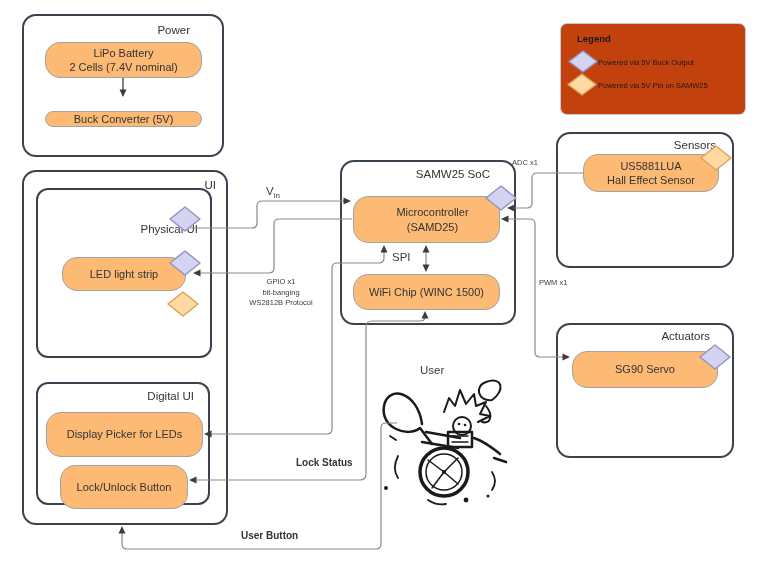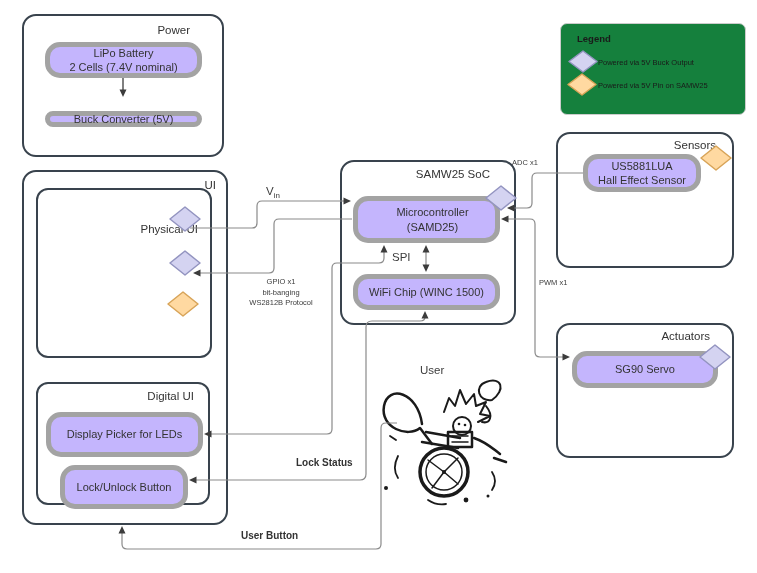--- a/index.html
+++ b/index.html
@@ -8,27 +8,27 @@
     font-family:"Liberation Sans", sans-serif;color:#333;
   }
   .container-box{
     position:absolute;background:#fff;border:2px solid #39434d;border-radius:14px;
     box-sizing:border-box;
   }
   .container-box .box-title{
     position:absolute;top:6px;right:14px;font-size:11.5px;color:#333;white-space:nowrap;
   }
   .node{
-    position:absolute;background:#c4b5fd;border:5px solid #a3a3a3;border-radius:15px;
+    position:absolute;background:#fdba74;border:1px solid #a3a3a3;border-radius:15px;
     box-sizing:border-box;display:flex;align-items:center;justify-content:center;
     text-align:center;font-size:11px;line-height:1.3;color:#333;white-space:pre-line;
     padding:2px 4px;
   }
   .legend-box{
-    position:absolute;background:#15803d;border:1px solid #cccccc;border-radius:7px;
+    position:absolute;background:#c2410c;border:1px solid #cccccc;border-radius:7px;
     box-sizing:border-box;
     padding-left:12px;
   }
   .legend-title{position:absolute;left:16px;top:9px;font-weight:bold;font-size:9.5px;color:#1a1a1a;}
   .legend-item-label{position:absolute;font-size:7.5px;color:#1a1a1a;white-space:nowrap;}
   .wire-label{position:absolute;color:#3c3c3c;white-space:nowrap;}
   .lbl-small{font-size:7.5px;}
   .lbl-bold{font-size:10px;font-weight:bold;color:#333;}
   .lbl-mid{font-size:11.5px;}
   .lbl-center{text-align:center;white-space:pre-line;line-height:1.4;}
@@ -70,29 +70,30 @@
   </div>
 
   <div class="container-box" style="left:556px;top:323px;width:178px;height:135px;">
     <span class="box-title" style="right:22px;top:5px;">Actuators</span>
   </div>
 
   <div class="node" style="left:45px;top:42px;width:157px;height:36px;">LiPo Battery
 2 Cells (7.4V nominal)</div>
   <div class="node" style="left:45px;top:99px;width:157px;height:16px;margin-top:12px;">Buck Converter (5V)</div>
 
+  <div class="node" style="left:62px;top:257px;width:124px;height:34px;">LED light strip</div>
 
   <div class="node" style="left:46px;top:412px;width:157px;height:45px;">Display Picker for LEDs</div>
   <div class="node" style="left:60px;top:465px;width:128px;height:44px;">Lock/Unlock Button</div>
 
   <div class="node" style="left:353px;top:196px;width:147px;height:47px;padding-left:16px;">Microcontroller
 (SAMD25)</div>
   <div class="node" style="left:353px;top:274px;width:147px;height:36px;">WiFi Chip (WINC 1500)</div>
 
-  <div class="node" style="left:583px;top:154px;width:118px;height:38px;">US5881LUA
+  <div class="node" style="left:583px;top:154px;width:136px;height:38px;">US5881LUA
 Hall Effect Sensor</div>
   <div class="node" style="left:572px;top:351px;width:146px;height:37px;">SG90 Servo</div>
 
   <div class="legend-box" style="left:560px;top:23px;width:186px;height:92px;">
     <span class="legend-title">Legend</span>
     <span class="legend-item-label" style="left:37px;top:34px;">Powered via 5V Buck Output</span>
     <span class="legend-item-label" style="left:37px;top:57px;">Powered via 5V Pin on SAMW25</span>
   </div>
 
   <svg class="abs-svg" style="left:374px;top:372px;" width="134" height="134" viewBox="0 0 134 134">

